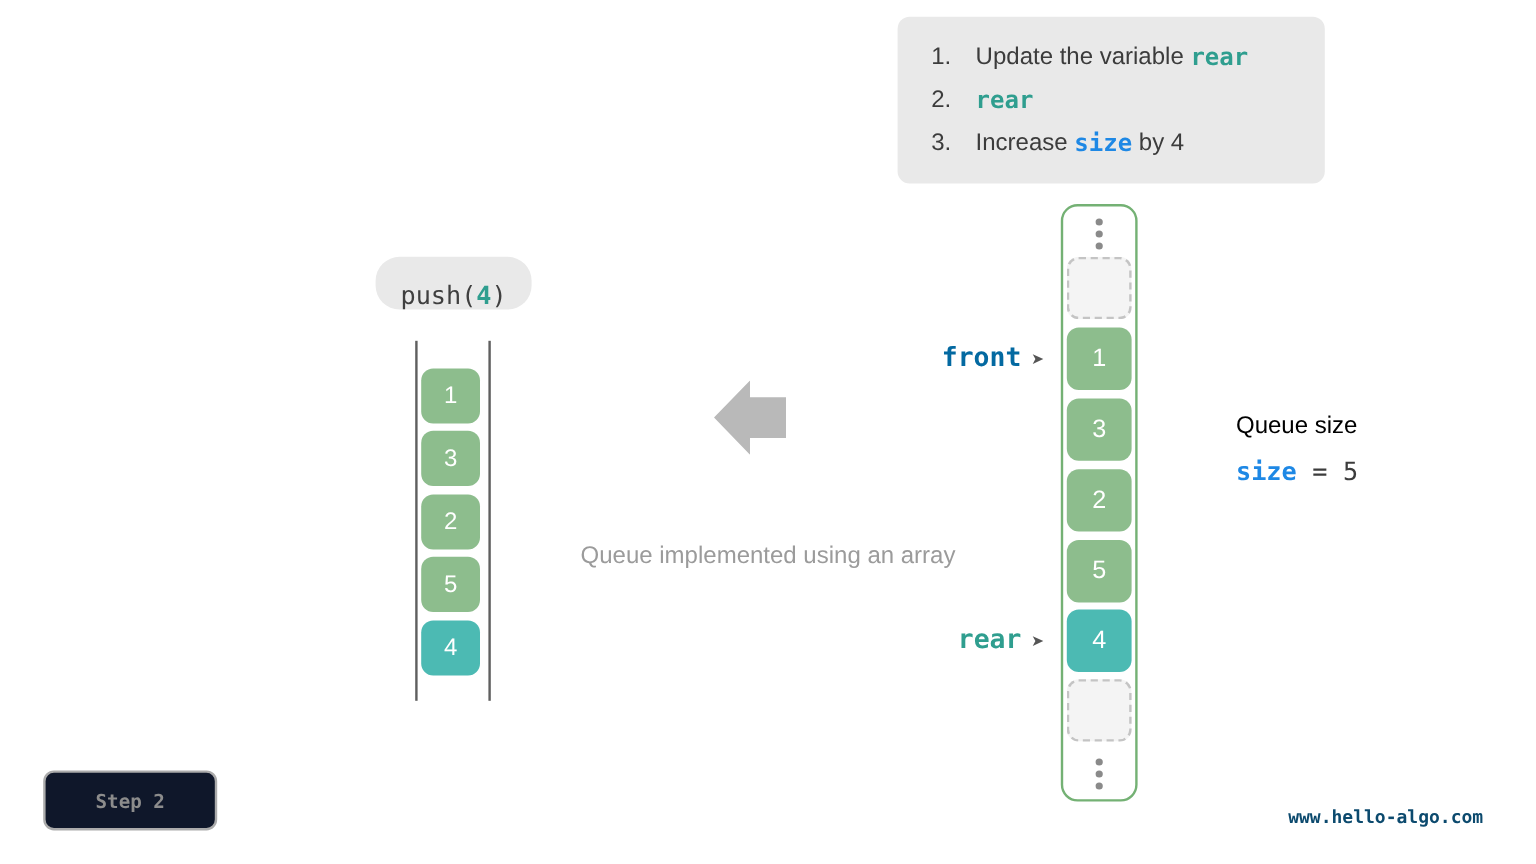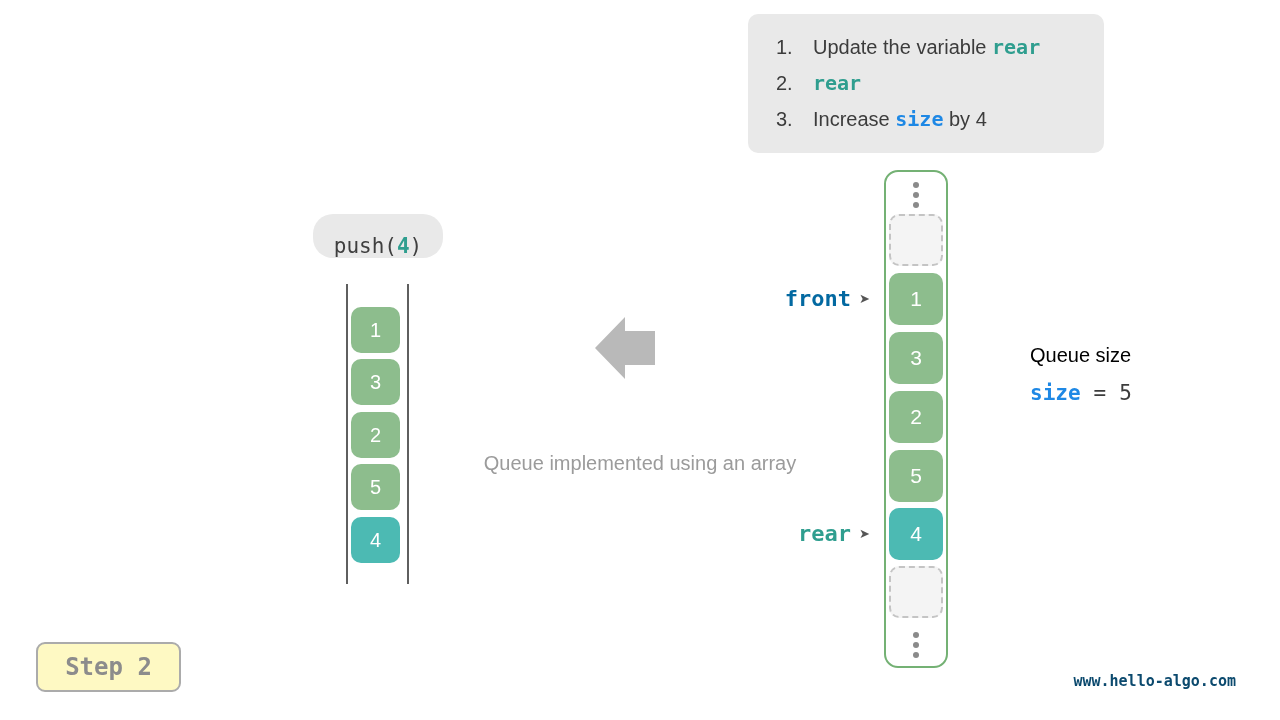--- a/index.html
+++ b/index.html
@@ -170,30 +170,30 @@
     font-size: 21px;
     color: #3c3c3c;
   }
   .qsize-line .var { color: #1e88e5; font-weight: bold; }
 
   
   .step-badge {
     position: absolute;
     left: 36px; top: 642px;
     width: 145px; height: 50px;
-    background: #fef9c3;
+    background: #0f172a;
     border: 2px solid #ababab;
     border-radius: 9px;
     box-sizing: border-box;
     display: flex;
     align-items: center;
     justify-content: center;
     font-family: "DejaVu Sans Mono", monospace;
     font-weight: bold;
-    font-size: 24px;
+    font-size: 16px;
     color: #8c8c8c;
   }
 
   
   .watermark {
     position: absolute;
     right: 44px; top: 672px;
     font-family: "DejaVu Sans Mono", monospace;
     font-size: 15px;
     color: #0c4a6e;

